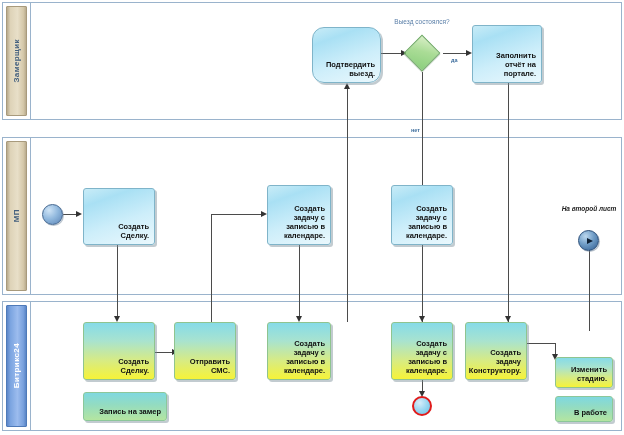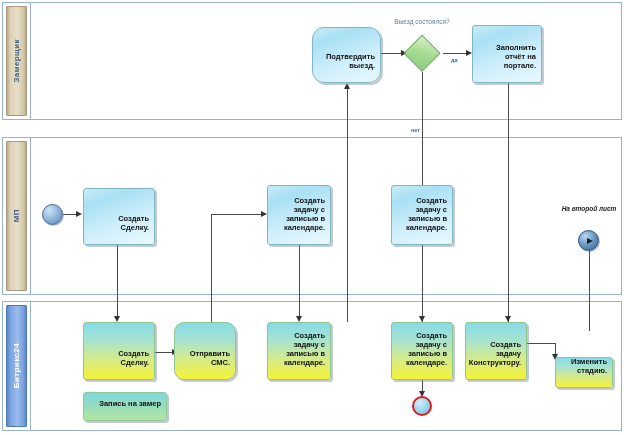--- a/index.html
+++ b/index.html
@@ -31,21 +31,21 @@
      background:linear-gradient(90deg,#5b86c8 0%,#7ba4e0 18%,#9cbcee 55%,#79a1dd 86%,#5a85c6 100%);
      border:1px solid #4f7ab8;}
   .hdr-blue .lane-title{color:#ffffff;}
 
   
   .task{position:absolute;box-sizing:border-box;border-radius:3px;
         border:1px solid #7fb4c9;
         font-size:7.5px;font-weight:bold;color:#111111;line-height:9px;
         text-align:right;
         display:flex;align-items:flex-end;justify-content:flex-end;
-        padding:3px 5px 12px 4px;
+        padding:3px 5px 4px 4px;
         box-shadow:2px 2px 0 rgba(120,140,150,.45);}
   .task.blue{
      background:linear-gradient(160deg,#c9ecf7 0%,#a9e0f4 22%,#cdeefa 58%,#eaf8fd 100%);}
   .task.byellow{
      background:linear-gradient(180deg,#86dbe8 0%,#a8e3cf 32%,#d6eb86 66%,#f6f338 100%);
      border:1px solid #8fc48f;}
   .task.green{
      background:linear-gradient(180deg,#7fd8e0 0%,#94dcc0 45%,#b4e5a0 100%);
      border:1px solid #8cc79a;}
 
@@ -200,21 +200,21 @@
   </div>
 
   <div class="task byellow" style="left:83px;top:322px;width:72px;height:58px;">
     <span>Создать Сделку.</span>
   </div>
 
   <div class="task green" style="left:83px;top:392px;width:84px;height:29px;">
     <span>Запись на замер</span>
   </div>
 
-  <div class="task byellow" style="left:174px;top:322px;width:62px;height:58px;border-radius:10px;">
+  <div class="task byellow" style="left:174px;top:322px;width:62px;height:58px;">
     <span>Отправить СМС.</span>
   </div>
 
   <div class="task byellow" style="left:267px;top:322px;width:64px;height:58px;">
     <span>Создать задачу с записью в календаре.</span>
   </div>
 
   <div class="task byellow" style="left:391px;top:322px;width:62px;height:58px;">
     <span>Создать задачу с записью в календаре.</span>
   </div>
@@ -222,14 +222,17 @@
   <div class="event end" style="left:412px;top:396px;width:20px;height:20px;"></div>
 
   <div class="task byellow" style="left:555px;top:357px;width:58px;height:31px;">
     <span>Изменить стадию.</span>
   </div>
 
   <div class="task byellow" style="left:465px;top:322px;width:62px;height:58px;">
     <span>Создать задачу Конструктору.</span>
   </div>
 
+  <div class="task green" style="left:555px;top:396px;width:58px;height:26px;">
+    <span>В работе</span>
+  </div>
 
 </div>
 
 </body></html>

